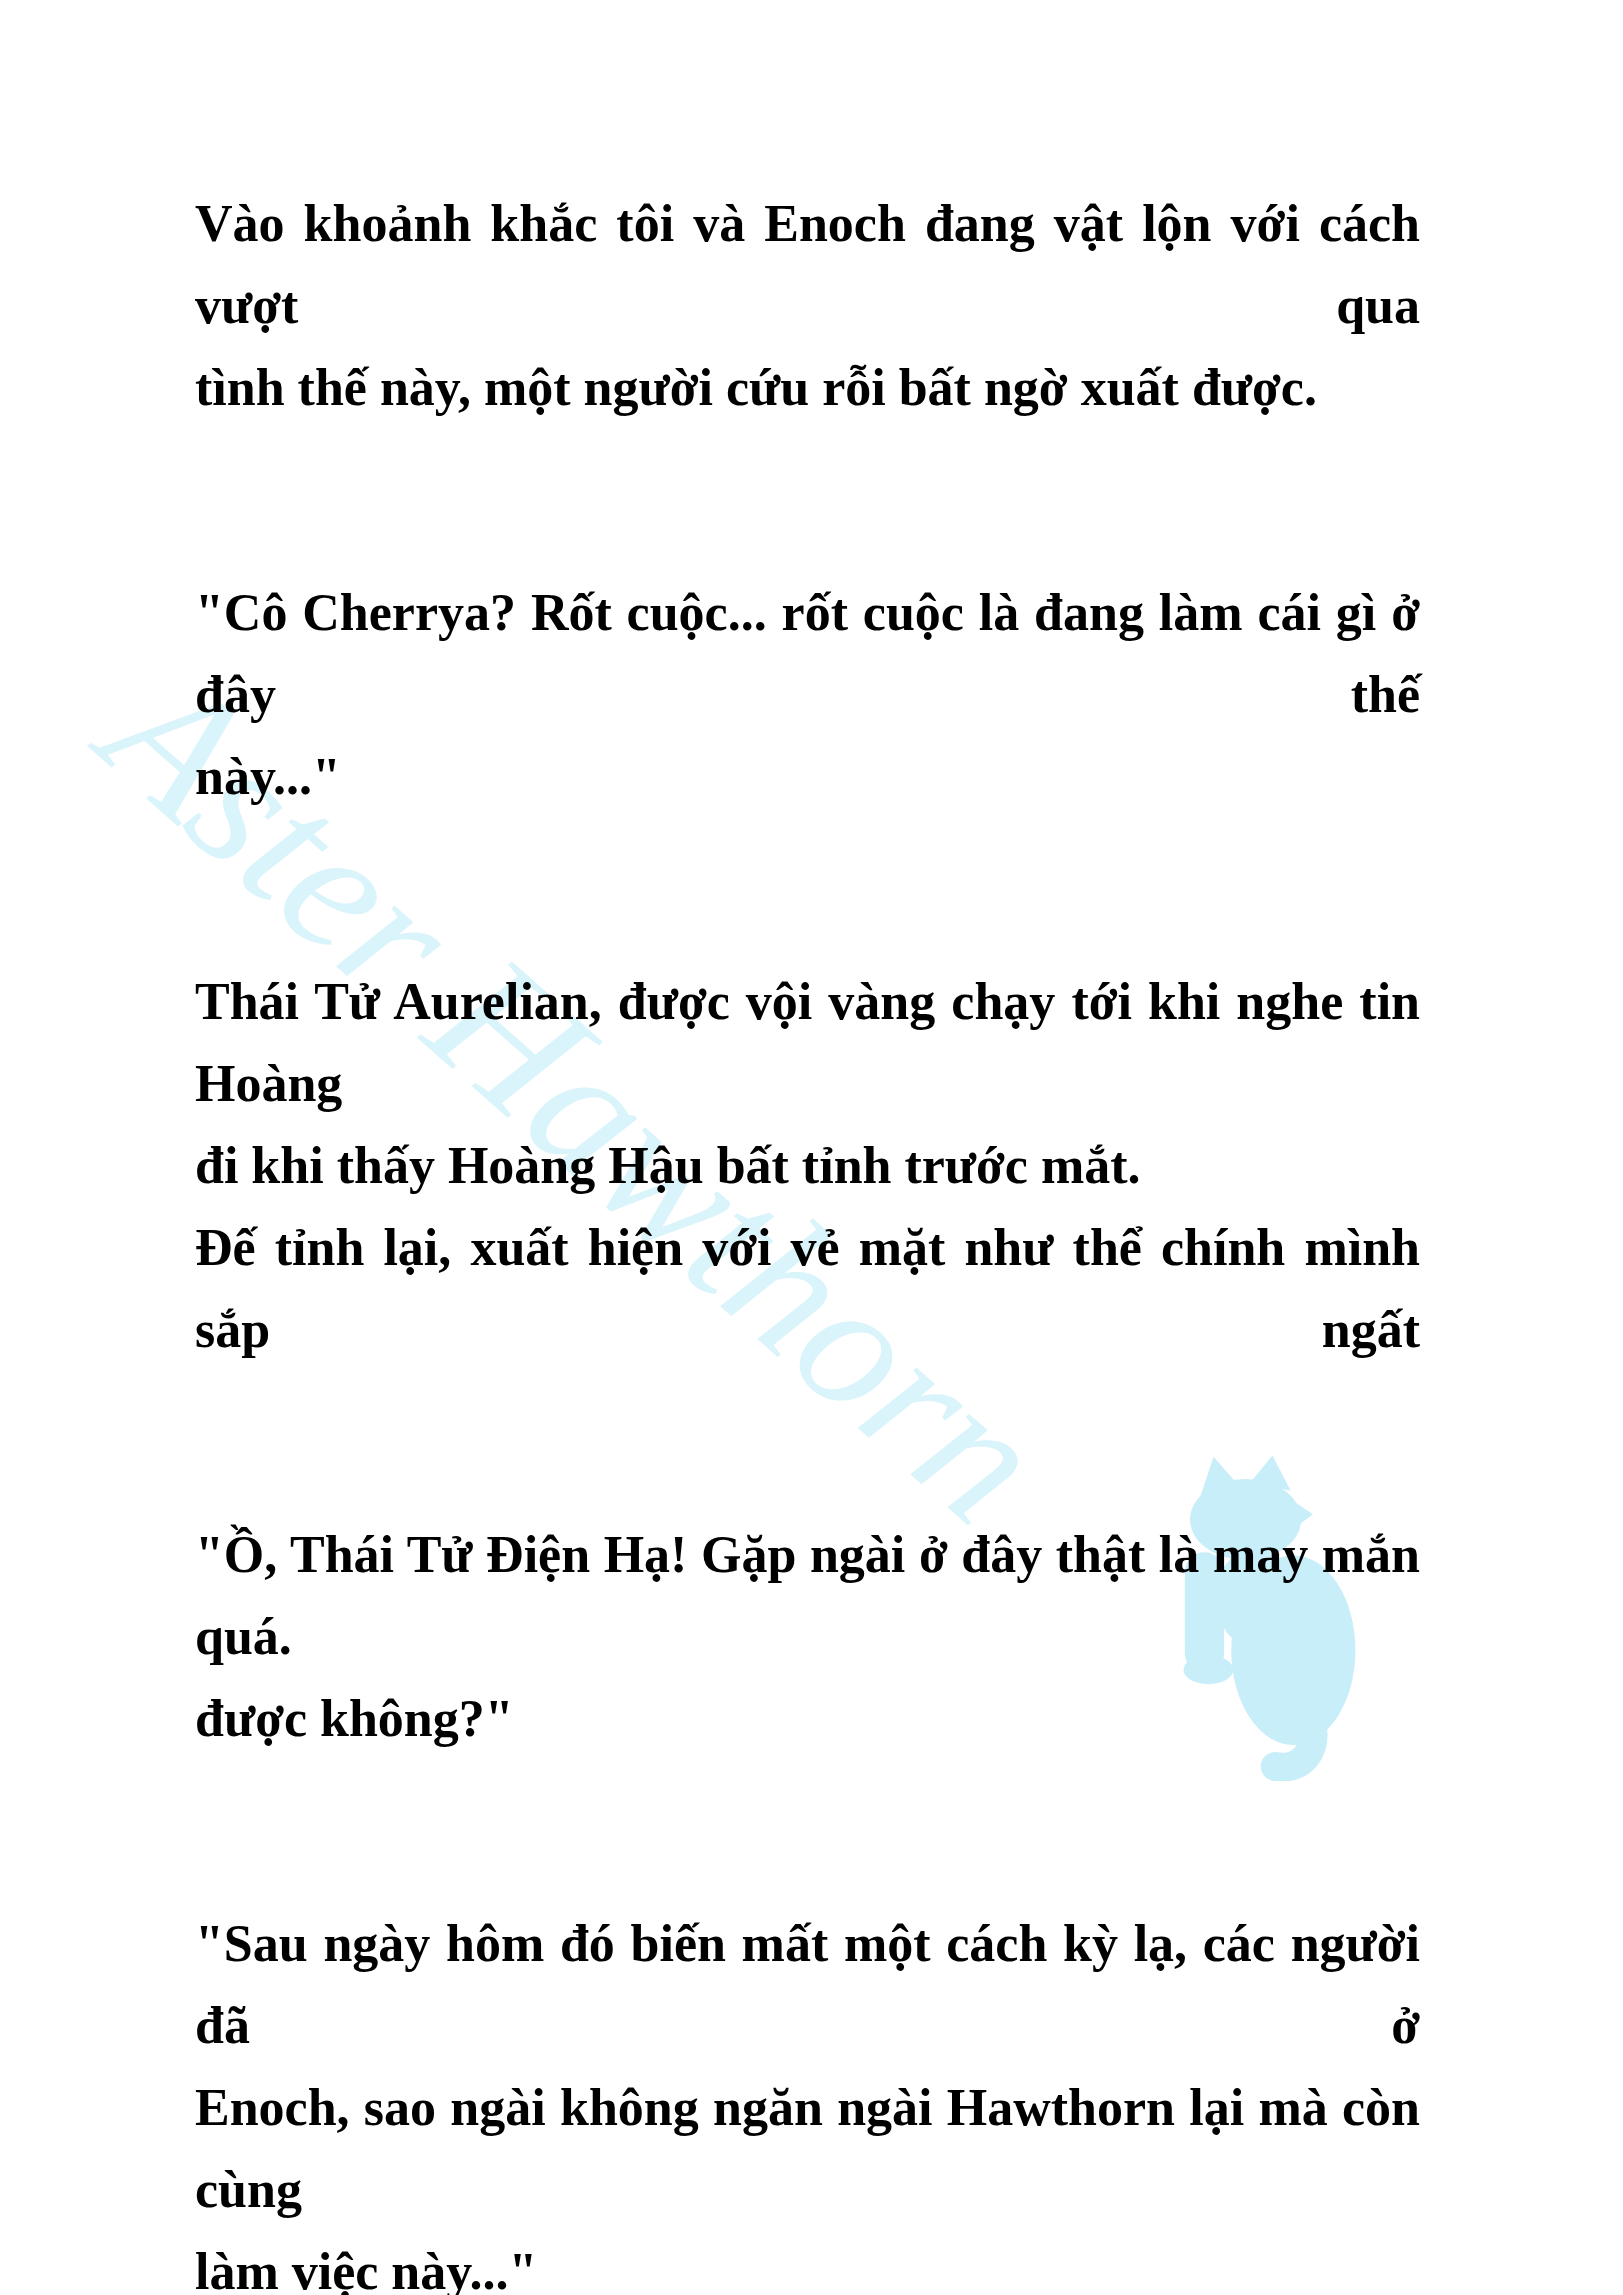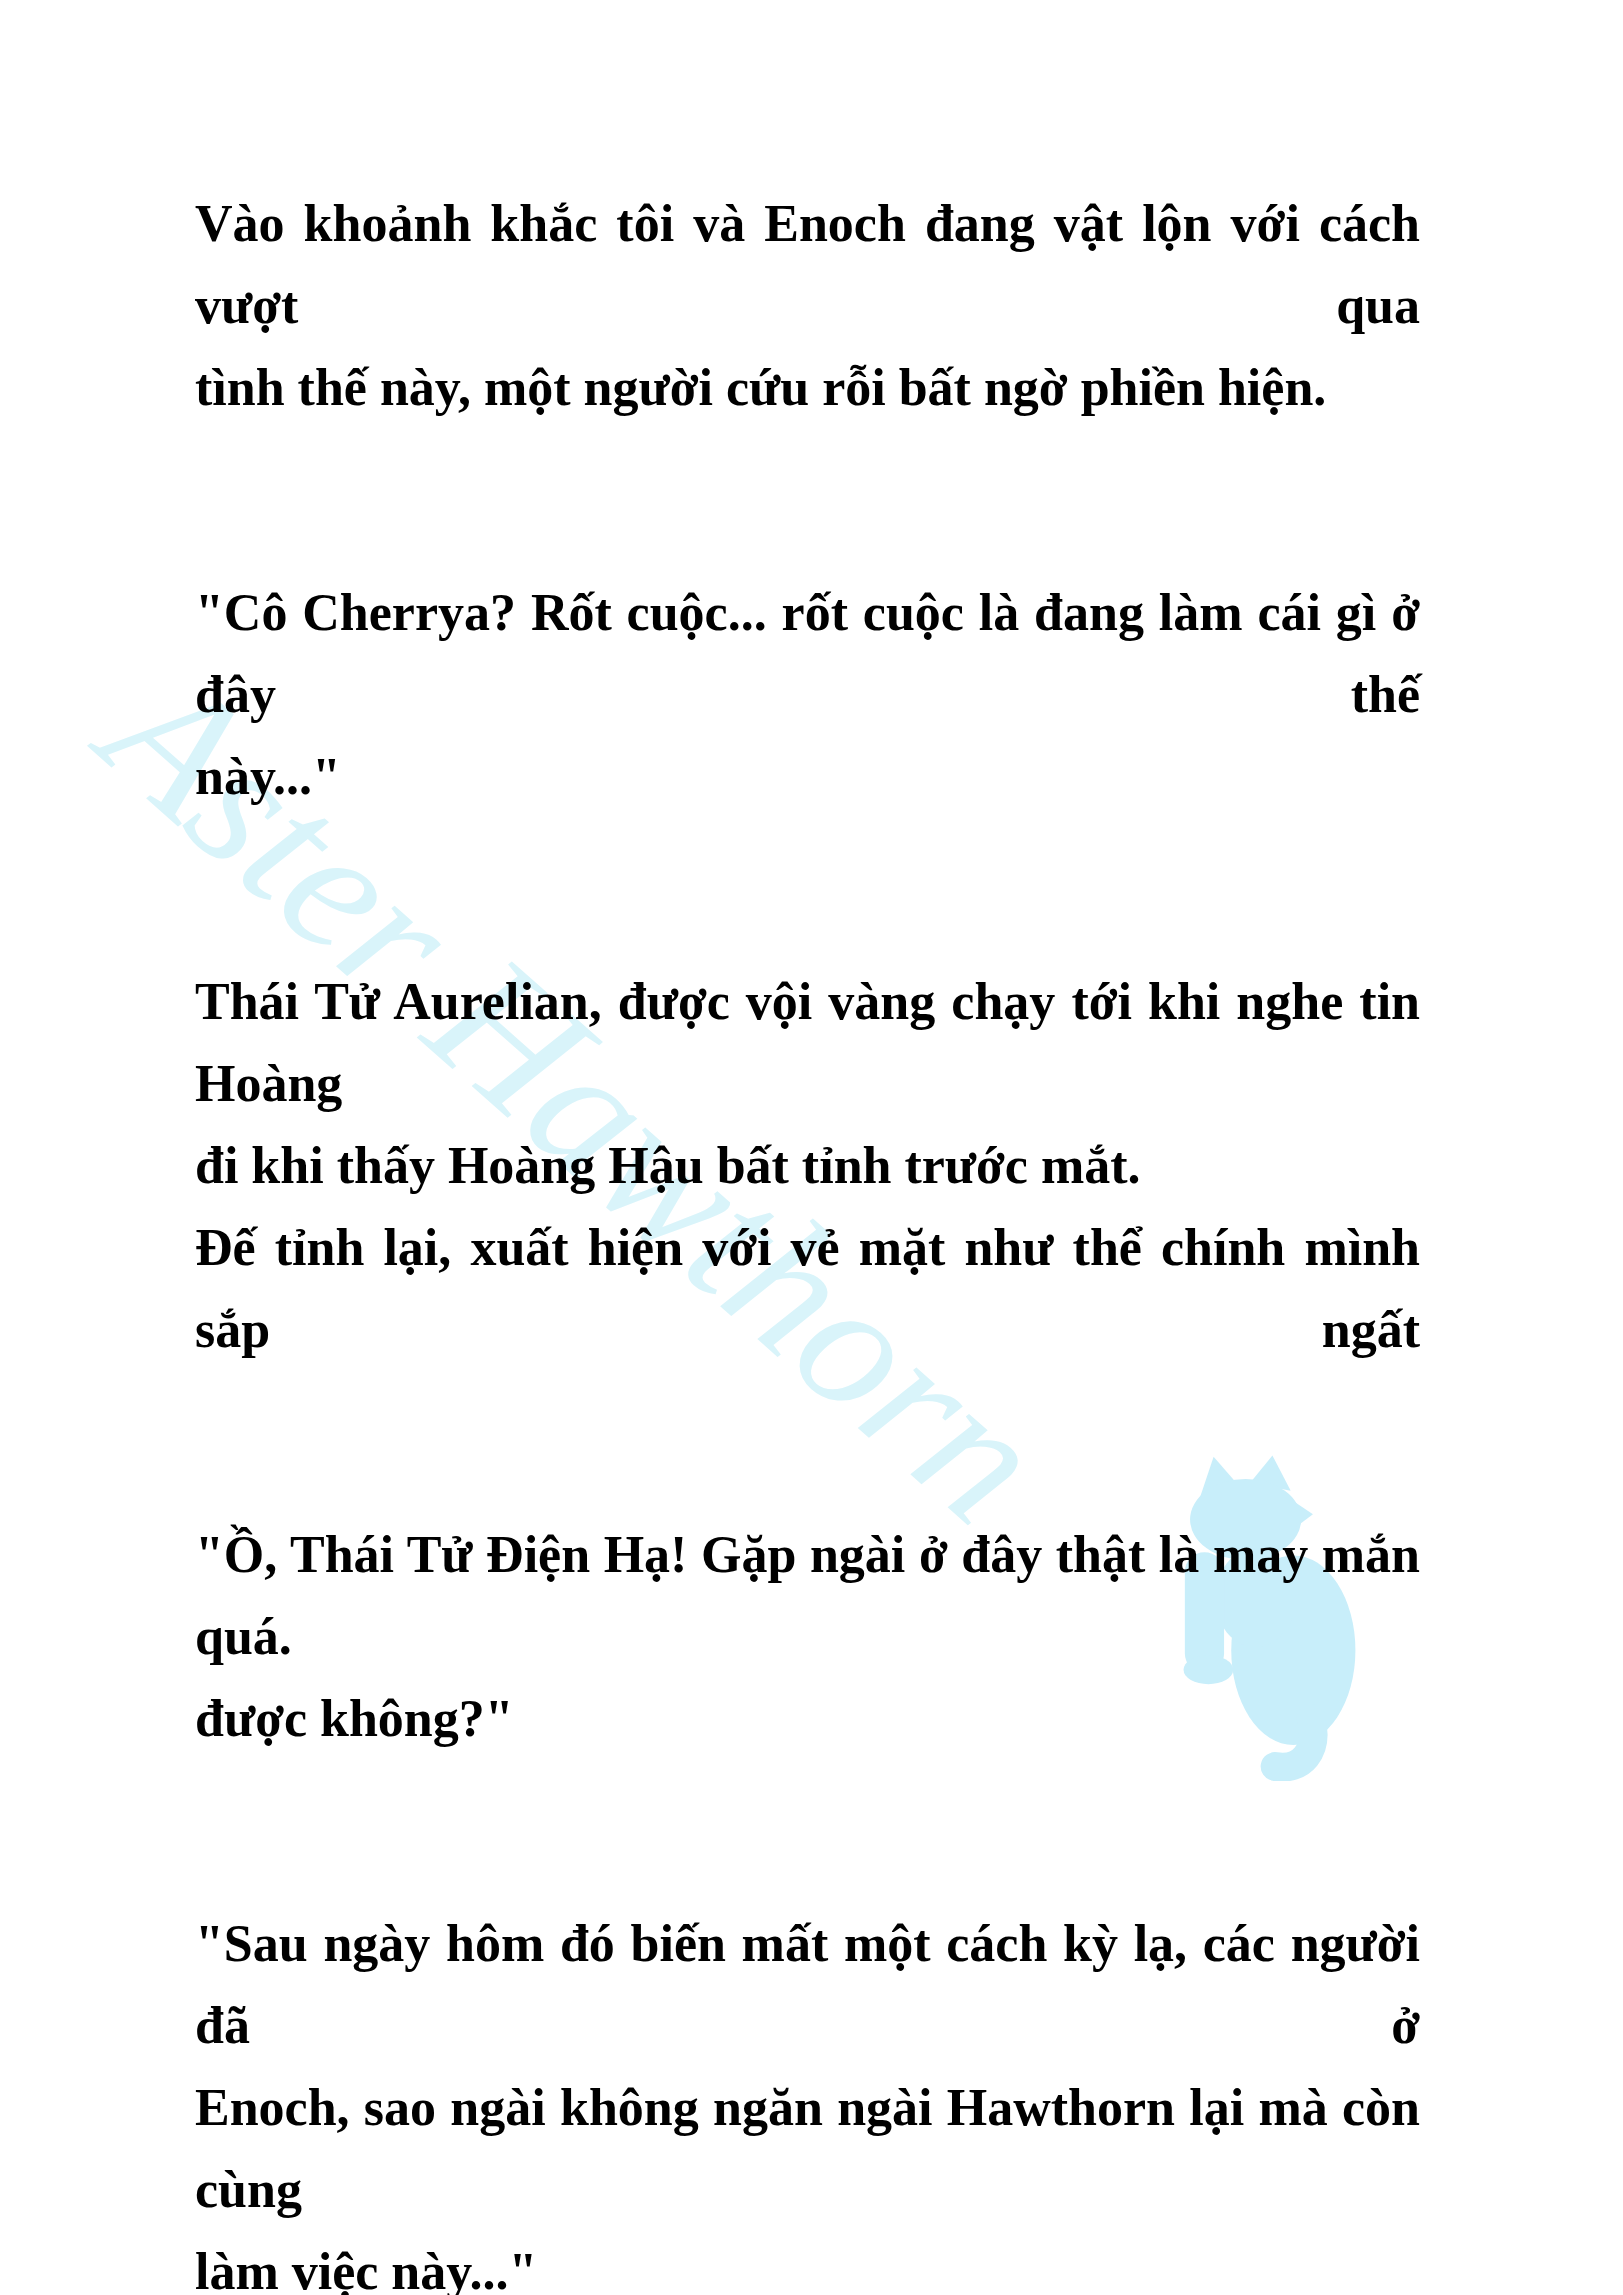--- a/index.html
+++ b/index.html
@@ -72,21 +72,21 @@
   <ellipse class="cat-fill" cx="178" cy="300" rx="95" ry="145" fill="#c8eefa"></ellipse>
   <ellipse class="cat-fill" cx="120" cy="220" rx="62" ry="75" fill="#c8eefa"></ellipse>
   <rect class="cat-fill" x="12" y="150" width="60" height="185" rx="30" fill="#c8eefa"></rect>
   <ellipse class="cat-fill" cx="48" cy="330" rx="38" ry="22" fill="#c8eefa"></ellipse>
   <path class="cat-stroke" d="M 205,405 C 218,455 190,485 150,478" fill="none" stroke-width="44" stroke-linecap="round" stroke="#c8eefa"></path>
 </svg>
 
 <div class="content" style="color: rgb(0, 0, 0);">
     <div class="paragraph">
       <div class="line">Vào khoảnh khắc tôi và Enoch đang vật lộn với cách vượt qua</div>
-      <div class="line last">tình thế này, một người cứu rỗi bất ngờ phiền hiện.</div>
+      <div class="line last">tình thế này, một người cứu rỗi bất ngờ xuất được.</div>
     </div>
     <div class="paragraph">
       <div class="line">"Cô Cherrya? Rốt cuộc... rốt cuộc là đang làm cái gì ở đây thế</div>
       <div class="line last">này..."</div>
     </div>
     <div class="paragraph">
       <div class="line">Thái Tử Aurelian, được vội vàng chạy tới khi nghe tin Hoàng</div>
       <div class="line last">đi khi thấy Hoàng Hậu bất tỉnh trước mắt.</div>
       <div class="line">Đế tỉnh lại, xuất hiện với vẻ mặt như thể chính mình sắp ngất</div>
     </div>

